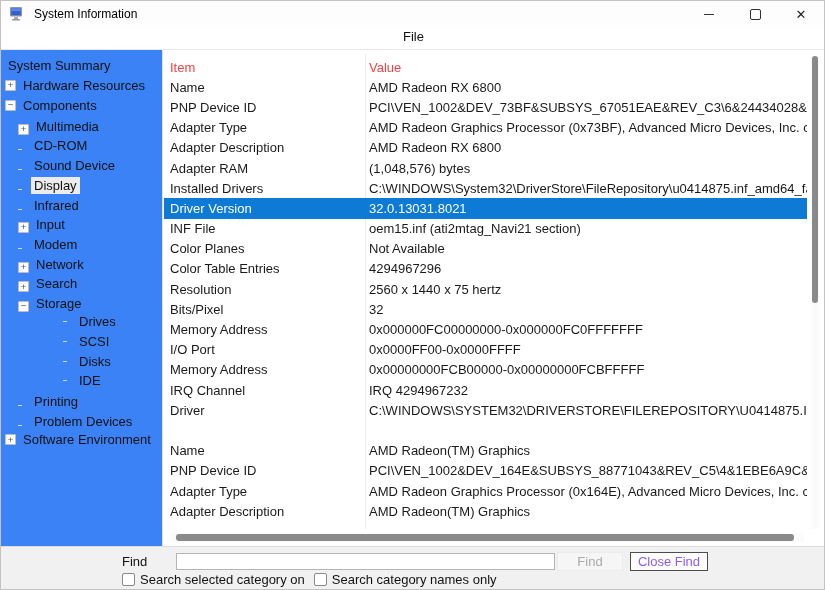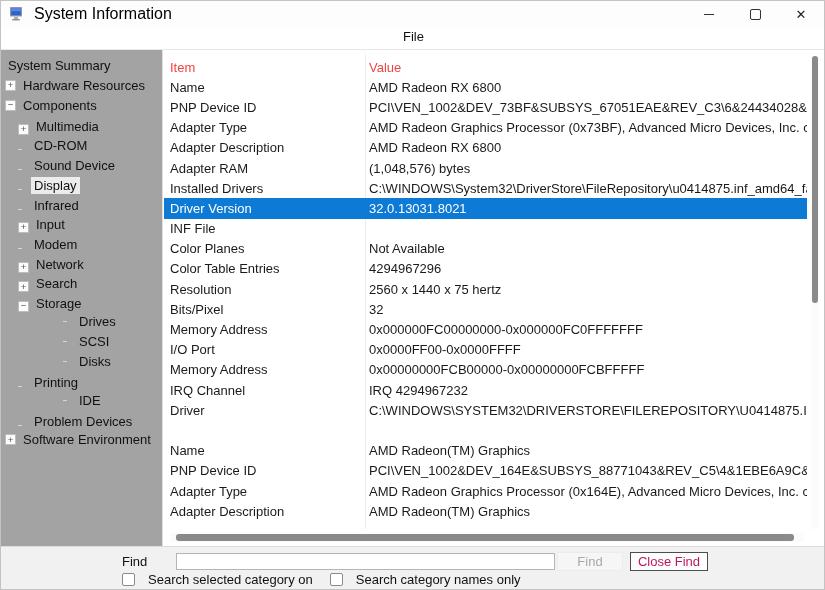--- a/index.html
+++ b/index.html
@@ -1,33 +1,33 @@
 <!DOCTYPE html>
 <html><head>
 <meta charset="utf-8">
 <style>
   html,body{margin:0;padding:0;background:#cfcfcf;font-family:"Liberation Sans",sans-serif;}
   .window{position:relative;width:825px;height:590px;background:#ffffff;border:1px solid #c3c3c3;box-sizing:border-box;overflow:hidden;font-size:13px;color:#1a1a1a;}
   
   .titlebar{position:absolute;top:0;left:0;right:0;height:26px;background:#fdfdfd;display:flex;align-items:center;}
   .app-icon{width:16px;height:16px;margin:0 9px 0 8px;flex:none;}
-  .title-text{font-size:16px;color:#000;}
+  .title-text{font-size:12px;color:#000;}
   .win-controls{margin-left:auto;display:flex;height:100%;}
   .win-btn{width:46px;height:100%;display:flex;align-items:center;justify-content:center;color:#222;}
   .glyph-min{width:10px;height:1px;background:#333;display:block;}
   .glyph-max{width:9px;height:9px;border:1px solid #333;border-radius:2px;display:block;}
   .glyph-close{font-size:13px;line-height:1;color:#222;}
   
   .menubar{position:absolute;top:26px;left:0;right:0;height:22px;background:#ffffff;display:flex;align-items:center;border-bottom:1px solid #f0f0f0;flex-direction:column;}
   .menu-item{padding:2px 10px;color:#111;}
   .menu-item:first-child{margin-left:2px;}
   
   .content{position:absolute;top:48px;left:0;right:0;bottom:42px;background:#fff;border-top:1px solid #e8e8e8;}
   
-  .tree{position:absolute;top:0;bottom:0;left:0;width:162px;border-right:1px solid #e0e0e0;padding-top:6px;box-sizing:border-box;overflow:hidden;background:#a3a3a3;}
+  .tree{position:absolute;top:0;bottom:0;left:0;width:162px;border-right:1px solid #e0e0e0;padding-top:6px;box-sizing:border-box;overflow:hidden;background:#3b82f6;}
   .trow{height:19.7px;display:flex;align-items:center;white-space:nowrap;}
   .lvl0{padding-left:4px;}
   .lvl1{padding-left:17px;align-items:flex-end;}
   .lvl2{padding-left:62px;}
   .exp{width:9px;height:9px;border:1px solid #bdbdbd;background:#fcfcfc;display:inline-flex;align-items:center;justify-content:center;font-size:9.5px;line-height:1;color:#555;margin-right:4px;flex:none;border-radius:1px;box-sizing:content-box;}
   .exp.plus::before{content:"+";margin-top:-1px;}
   .exp.minus::before{content:"\2212";margin-top:-1px;}
   .exp.none{border:none;background:transparent;align-items:center;justify-content:flex-start;}
   .exp.none::before{content:"";width:4px;height:1px;background:#d6d6d6;}
   .tlabel{padding:1px 3px;color:#111;}
@@ -47,22 +47,22 @@
   .vthumb{position:absolute;top:0;left:1px;width:6px;height:247px;background:#8a8a8a;border-radius:3px;}
   .hscroll{position:absolute;bottom:5px;left:6px;right:20px;height:9px;background:#fbfbfb;z-index:2;}
   .hthumb{position:absolute;top:1px;left:6px;right:10px;height:7px;background:#8a8a8a;border-radius:3px;}
   
   .findbar{position:absolute;left:0;right:0;bottom:0;height:42px;background:#f1f1f1;border-top:1px solid #dcdcdc;}
   .find-row1{position:absolute;top:5px;left:0;right:0;height:19px;display:flex;align-items:center;}
   .find-label{position:absolute;left:121px;top:2px;color:#111;}
   .find-input{position:absolute;left:175px;top:1px;width:371px;height:15px;border:1px solid #b5b5b5;background:#fff;font-family:"Liberation Sans",sans-serif;font-size:12px;padding:0 3px;}
   .btn{position:absolute;top:0;height:19px;box-sizing:border-box;font-size:13px;display:flex;align-items:center;justify-content:center;}
   .btn-find{left:556px;width:66px;background:#f6f6f6;border:1px solid #ececec;color:#a9a9a9;}
-  .btn-close{left:629px;width:78px;background:#fdfdfd;border:1px solid #4d4d4d;color:#be185d;}
-  .find-row2{position:absolute;top:25px;left:121px;display:flex;align-items:center;gap:13px;text-align:center;}
+  .btn-close{left:629px;width:78px;background:#fdfdfd;border:1px solid #4d4d4d;color:#8b5cf6;}
+  .find-row2{position:absolute;top:25px;left:121px;display:flex;align-items:center;gap:5px;text-align:center;}
   .cb{width:11px;height:11px;border:1px solid #8a8a8a;background:#fff;border-radius:2px;flex:none;display:inline-block;}
   .cb-label{color:#111;margin-right:4px;}
 </style>
 </head>
 <body>
 
 <div class="window">
 
   <div class="titlebar">
     <svg class="app-icon" viewBox="0 0 16 16">
@@ -152,27 +152,27 @@
           <span class="tlabel">Drives</span>
         </div>
       <div class="trow lvl2">
           <span class="exp none"></span>
           <span class="tlabel">SCSI</span>
         </div>
       <div class="trow lvl2">
           <span class="exp none"></span>
           <span class="tlabel">Disks</span>
         </div>
+      <div class="trow lvl2">
+          <span class="exp none"></span>
+          <span class="tlabel">IDE</span>
+        </div>
       <div class="trow lvl1">
           <span class="exp none"></span>
           <span class="tlabel">Printing</span>
-        </div>
-      <div class="trow lvl2">
-          <span class="exp none"></span>
-          <span class="tlabel">IDE</span>
         </div>
       <div class="trow lvl1">
           <span class="exp none"></span>
           <span class="tlabel">Problem Devices</span>
         </div>
       <div class="trow lvl0">
           <span class="exp plus"></span>
           <span class="tlabel">Software Environment</span>
         </div>
     </div>
@@ -207,20 +207,21 @@
         <div class="row">
             <span class="cell-item">Installed Drivers</span>
             <span class="cell-value">C:\WINDOWS\System32\DriverStore\FileRepository\u0414875.inf_amd64_fa</span>
           </div>
         <div class="row selected">
             <span class="cell-item">Driver Version</span>
             <span class="cell-value">32.0.13031.8021</span>
           </div>
         <div class="row">
             <span class="cell-item">INF File</span>
+            <span class="cell-value">oem15.inf (ati2mtag_Navi21 section)</span>
           </div>
         <div class="row">
             <span class="cell-item">Color Planes</span>
             <span class="cell-value">Not Available</span>
           </div>
         <div class="row">
             <span class="cell-item">Color Table Entries</span>
             <span class="cell-value">4294967296</span>
           </div>
         <div class="row">

